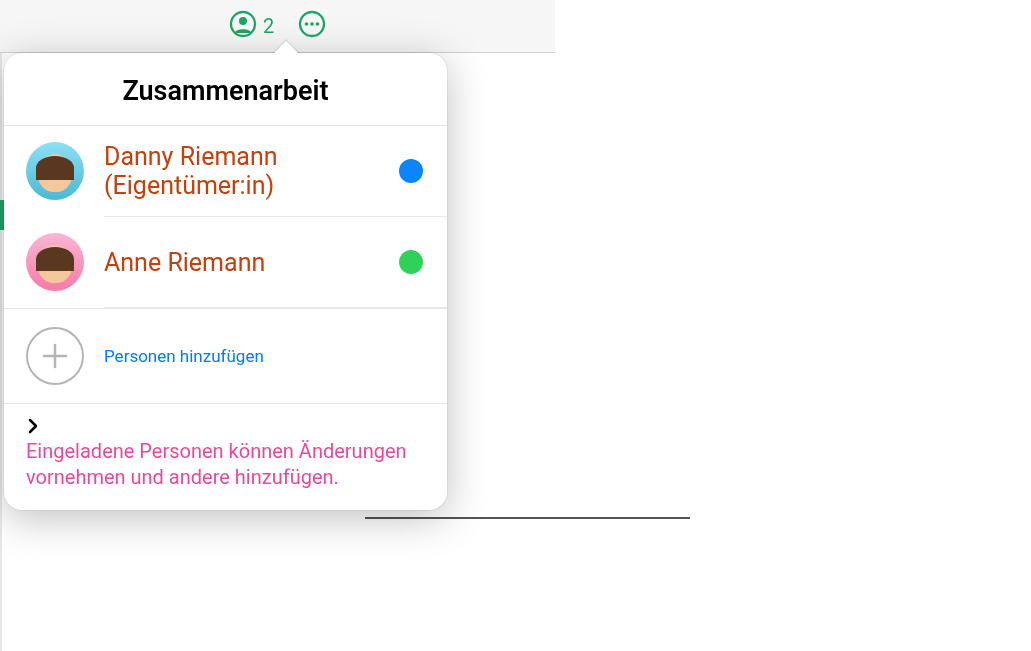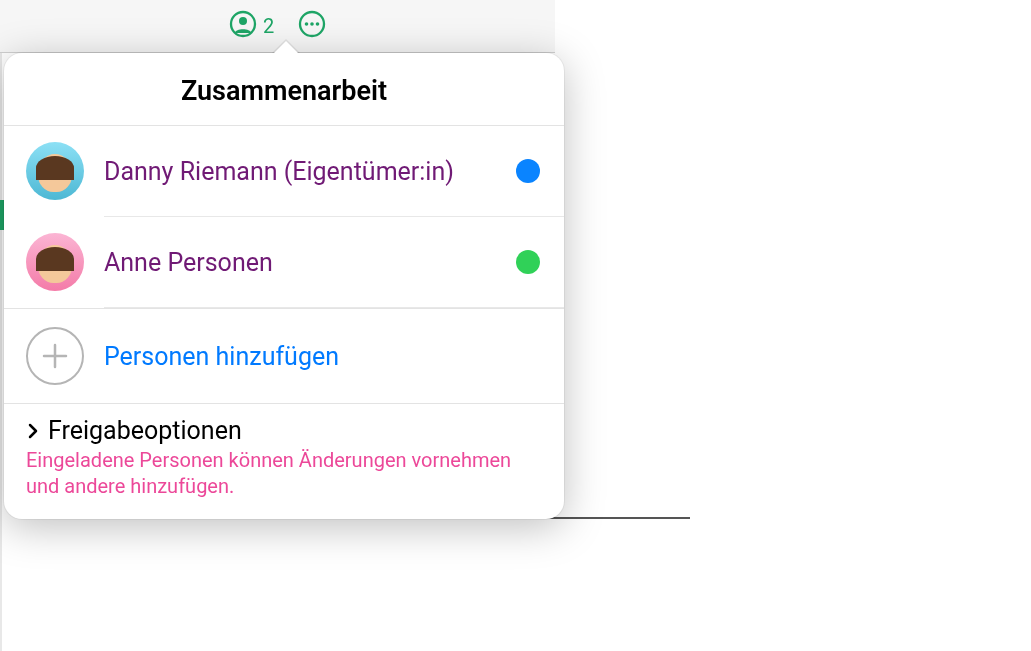--- a/index.html
+++ b/index.html
@@ -38,21 +38,21 @@
     .toolbar-count {
       font-size: 20px;
       color: #1ea566;
       font-weight: 400;
     }
     
     .popover-container {
       position: absolute;
       top: 53px;
       left: 4px;
-      width: 560px;
+      width: 443px;
     }
     
     .popover-arrow {
       position: absolute;
       top: -12px;
       left: 268px;
       width: 0;
       height: 0;
       border-left: 14px solid transparent;
       border-right: 14px solid transparent;
@@ -164,21 +164,21 @@
     
     .memoji-hair-3 {
       background: #2a1810;
       width: 42px;
       height: 30px;
     }
     
     .person-name {
       flex: 1;
       font-size: 25px;
-      color: #701a75;
+      color: #c2410c;
       font-weight: 400;
     }
     
     .status-dot {
       width: 24px;
       height: 24px;
       border-radius: 50%;
       flex-shrink: 0;
     }
     
@@ -199,21 +199,21 @@
       justify-content: center;
       flex-shrink: 0;
     }
     
     .add-icon svg {
       width: 30px;
       height: 30px;
     }
     
     .add-label {
-      font-size: 25px;
+      font-size: 17px;
       color: #007aff;
       font-weight: 400;
       text-align: center;
     }
     
     .sharing-options-row {
       padding: 12px 22px 20px 22px;
     }
     
     .sharing-title-row {
@@ -316,21 +316,21 @@
     </div>
     <div class="person-row-divider"></div>
 
     <div class="person-row">
       <div class="avatar avatar-2">
         <div class="memoji">
           <div class="memoji-head"></div>
           <div class="memoji-hair"></div>
         </div>
       </div>
-      <div class="person-name">Anne Personen</div>
+      <div class="person-name">Anne Riemann</div>
       <div class="status-dot" style="background:#30d158"></div>
     </div>
     <div class="person-row-divider"></div>
 
     <div class="section-divider"></div>
 
     <div class="add-people-row">
       <div class="add-icon">
         <svg viewBox="0 0 30 30">
           <line x1="15" y1="4" x2="15" y2="26" stroke="#b5b5b5" stroke-width="2.5" stroke-linecap="round"></line>
@@ -341,20 +341,19 @@
     </div>
     <div class="section-divider"></div>
 
     <div class="sharing-options-row">
       <div class="sharing-title-row">
         <span class="chevron-right">
           <svg width="14" height="20" viewBox="0 0 14 20">
             <path d="M4 4 L10 10 L4 16" stroke="#000" stroke-width="2.5" fill="none" stroke-linecap="round" stroke-linejoin="round"></path>
           </svg>
         </span>
-        <span class="sharing-title">Freigabeoptionen</span>
       </div>
       <div class="sharing-subtitle">Eingeladene Personen können Änderungen vornehmen und andere hinzufügen.</div>
     </div>
   </div>
 </div>
 
 <div class="callout-line"></div>
 
 </body></html>

